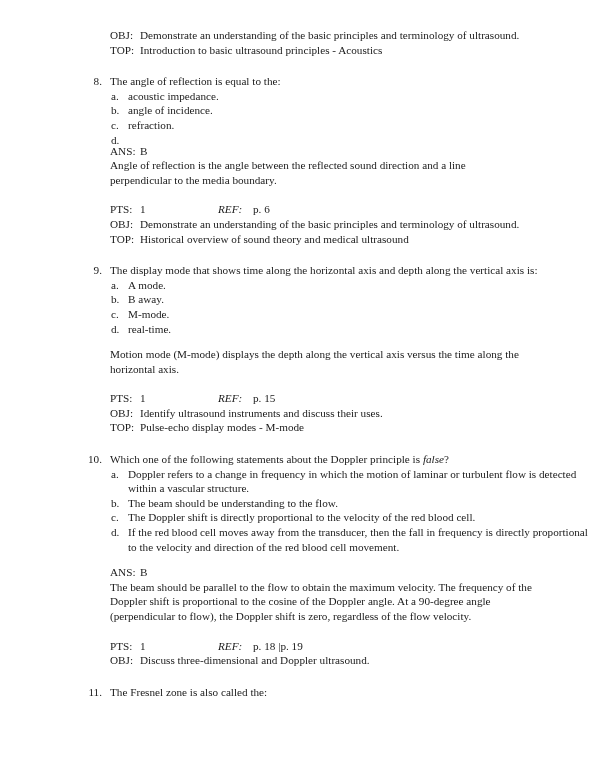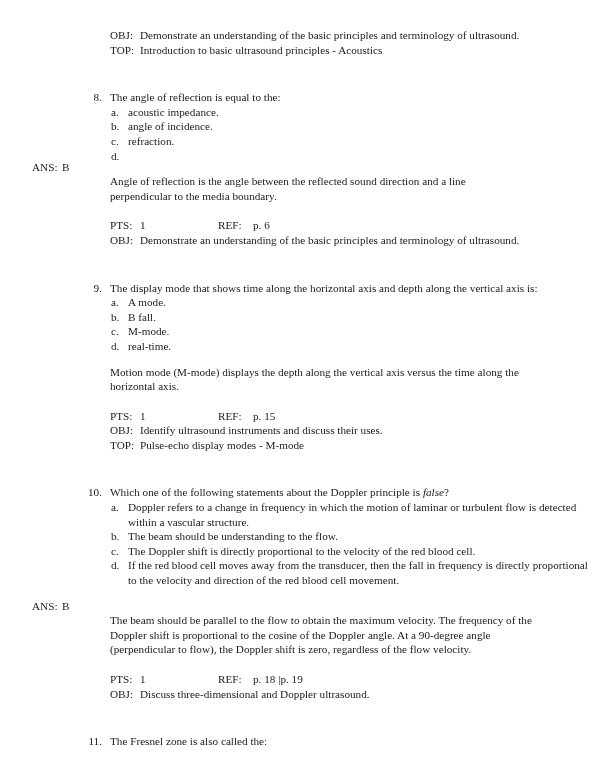--- a/index.html
+++ b/index.html
@@ -43,21 +43,21 @@
     width: 30px;
   }
   .meta-line .val {
     display: inline;
   }
   .pts-line {
     padding-left: 110px;
   }
   .pts-line .pts-tag { display: inline-block; width: 30px; }
   .pts-line .pts-val { display: inline-block; width: 78px; }
-  .pts-line .ref-tag { display: inline-block; width: 35px; }
+  .pts-line .ref-tag { display: inline-block; width: 35px; font-style: italic; }
   .pts-line .ref-val { display: inline; font-family: Liberation Serif, serif; }
 
   
   .question {
     position: relative;
     margin: 0;
   }
   .q-head {
     position: relative;
     padding-left: 110px;
@@ -65,21 +65,20 @@
   }
   .q-num {
     position: absolute;
     left: 72px;
     width: 30px;
     text-align: right;
   }
   .q-stem {
     display: block;
     max-width: 482px;
-    margin-top: 16px;
   }
 
   .choices {
     margin: 0;
     padding: 0;
     list-style: none;
   }
   .choice {
     position: relative;
     padding-left: 128px;
@@ -90,22 +89,22 @@
     position: absolute;
     left: 111px;
     width: 12px;
   }
   .choice .c-text {
     display: block;
     max-width: 460px;
   }
 
   .ans-line {
-    line-height: 14.6px;
-    margin-left: 32px;
+    padding-left: 110px;
+    line-height: 14.6px;
   }
   .ans-line .ans-tag { display: inline-block; width: 30px; }
 
   .explain {
     padding-left: 110px;
     line-height: 14.6px;
     max-width: 600px;
   }
   .explain .ex-text {
     display: block;
@@ -154,37 +153,38 @@
         </div>
     </div>
     <div class="gap-sm"></div>
     <div class="ans-line"><span class="ans-tag">ANS:</span><span>B</span></div>
     <div class="explain">
         <span class="ex-text">Angle of reflection is the angle between the reflected sound direction and a line perpendicular to the media boundary.</span>
       </div>
     <div class="gap-md"></div>
     <div class="meta-line pts-line"><span class="pts-tag">PTS:</span><span class="pts-val">1</span><span class="ref-tag">REF:</span><span class="ref-val">p. 6</span></div>
     <div class="meta-line"><span class="tag">OBJ:</span><span class="val">Demonstrate an understanding of the basic principles and terminology of ultrasound.</span></div>
+    <div class="meta-line"><span class="tag">TOP:</span><span class="val">Historical overview of sound theory and medical ultrasound</span></div>
   </div>
 
   <div class="gap-lg"></div>
 
   <div class="question">
     <div class="q-head">
       <span class="q-num">9.</span>
       <span class="q-stem">The display mode that shows time along the horizontal axis and depth along the vertical axis is:</span>
     </div>
     <div class="choices">
       <div class="choice">
           <span class="c-letter">a.</span>
           <span class="c-text">A mode.</span>
         </div>
       <div class="choice">
           <span class="c-letter">b.</span>
-          <span class="c-text">B fall.</span>
+          <span class="c-text">B away.</span>
         </div>
       <div class="choice">
           <span class="c-letter">c.</span>
           <span class="c-text">M-mode.</span>
         </div>
       <div class="choice">
           <span class="c-letter">d.</span>
           <span class="c-text">real-time.</span>
         </div>
     </div>

